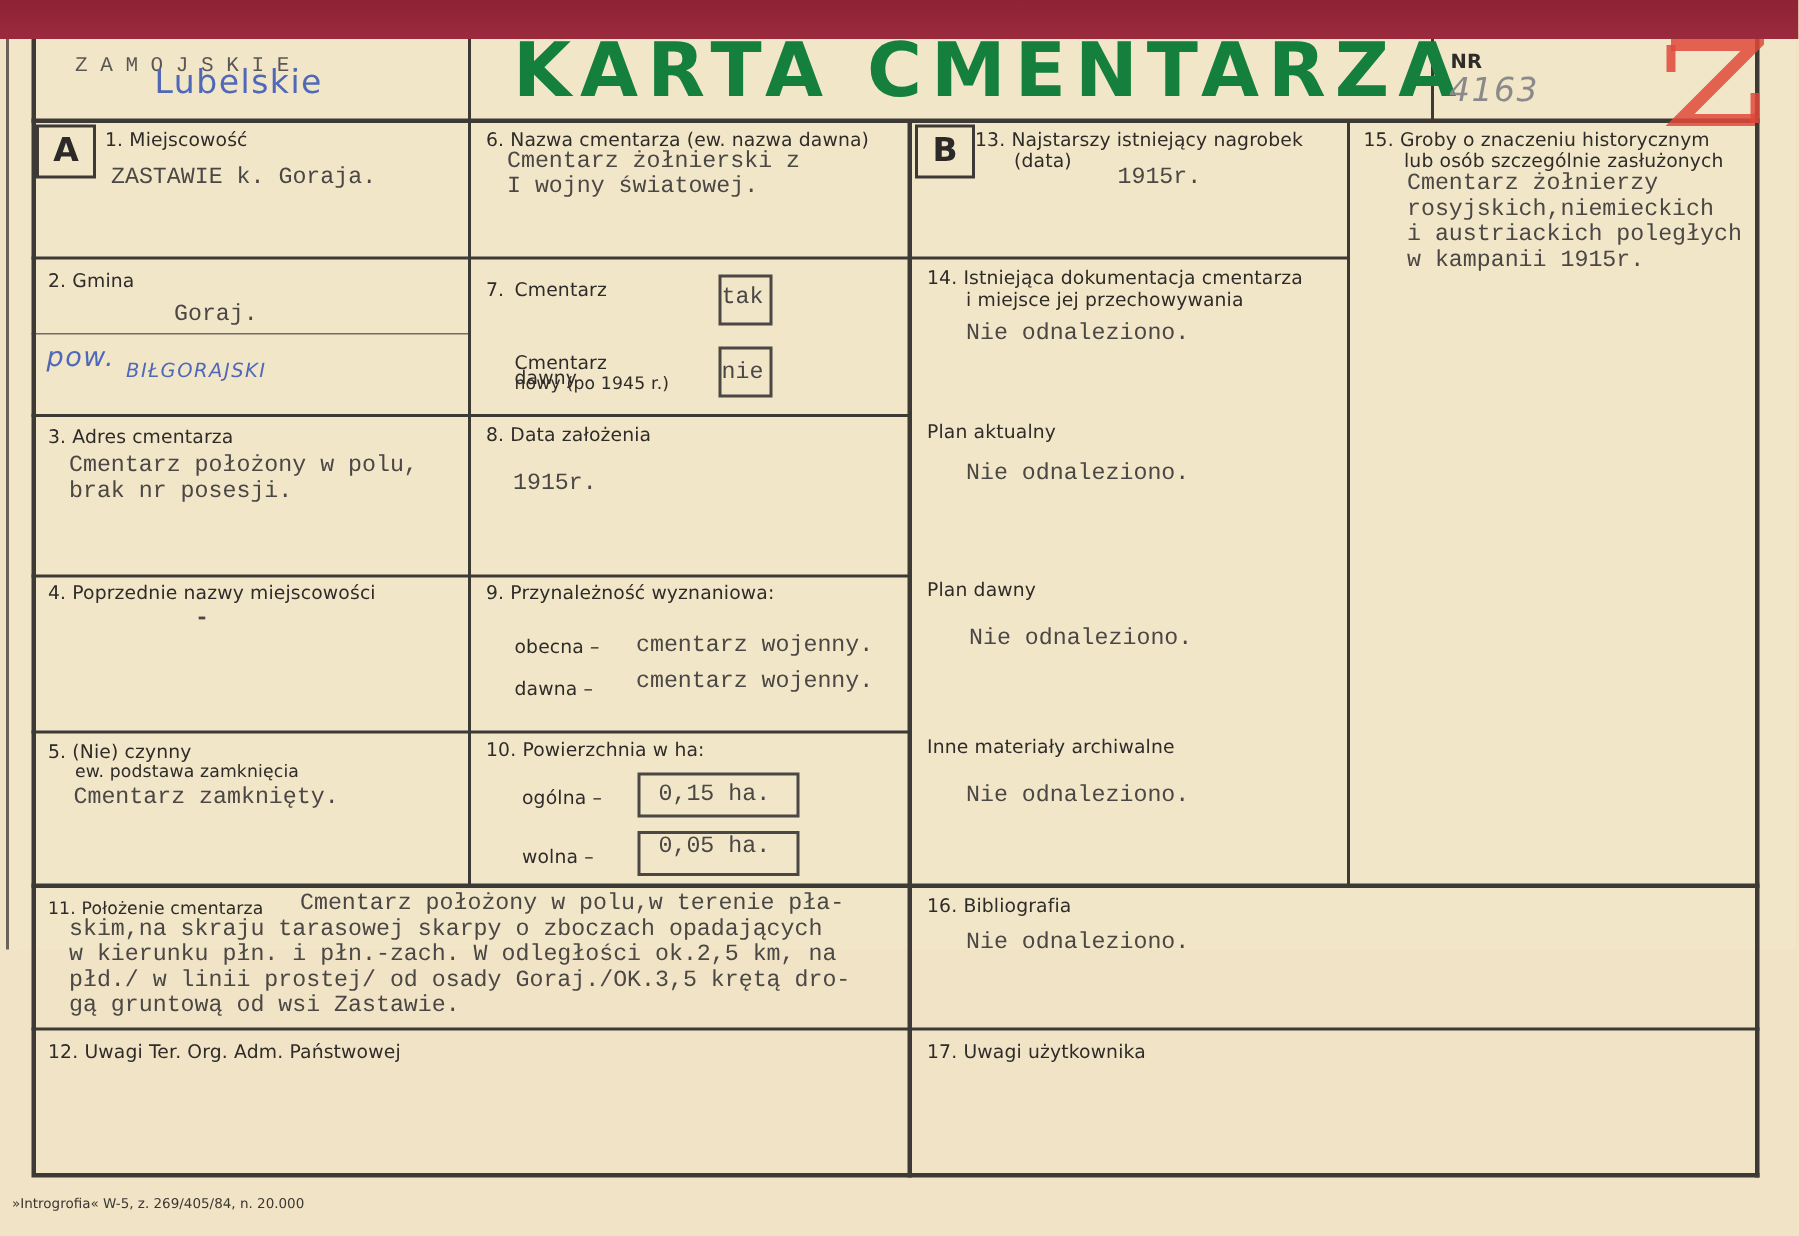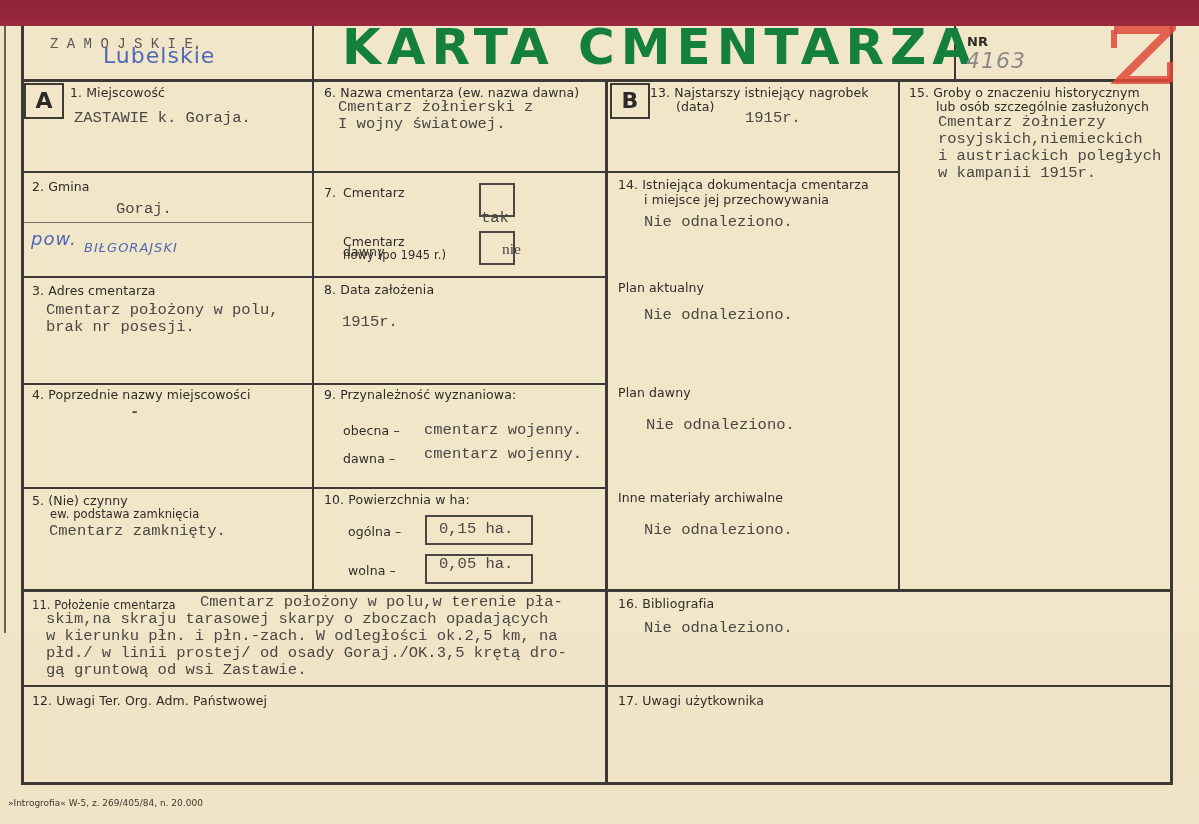--- a/index.html
+++ b/index.html
@@ -125,25 +125,25 @@
   <div class="tw" style="left:43px;top:497px;">Cmentarz zamknięty.</div>
 
   <div class="lbl" style="left:318px;top:59px;">6. Nazwa cmentarza (ew. nazwa dawna)</div>
   <div class="tw" style="left:332px;top:73px;">Cmentarz żołnierski z</div>
   <div class="tw" style="left:332px;top:90px;">I wojny światowej.</div>
 
   <div class="lbl" style="left:318px;top:159px;">7.</div>
   <div class="lbl" style="left:337px;top:159px;">Cmentarz</div>
   <div class="lbl" style="left:337px;top:174px;margin-top:44px;">dawny</div>
   <div class="valbox" style="left:473px;top:157px;width:32px;height:30px;"></div>
-  <div class="tw" style="left:475px;top:164px;margin-top:20px;">tak</div>
+  <div class="tw" style="left:475px;top:164px;">tak</div>
   <div class="lbl" style="left:337px;top:208px;">Cmentarz</div>
   <div class="lbl small" style="left:337px;top:222px;">nowy (po 1945 r.)</div>
   <div class="valbox" style="left:473px;top:205px;width:32px;height:30px;"></div>
-  <div class="tw" style="left:496px;top:214px;font-family:Liberation Serif, serif;">nie</div>
+  <div class="tw" style="left:475px;top:214px;">nie</div>
 
   <div class="lbl" style="left:318px;top:256px;">8. Data założenia</div>
   <div class="tw" style="left:336px;top:288px;">1915r.</div>
 
   <div class="lbl" style="left:318px;top:361px;">9. Przynależność wyznaniowa:</div>
   <div class="lbl" style="left:337px;top:397px;">obecna –</div>
   <div class="tw" style="left:418px;top:396px;">cmentarz wojenny.</div>
   <div class="lbl" style="left:337px;top:425px;">dawna –</div>
   <div class="tw" style="left:418px;top:420px;">cmentarz wojenny.</div>
 

